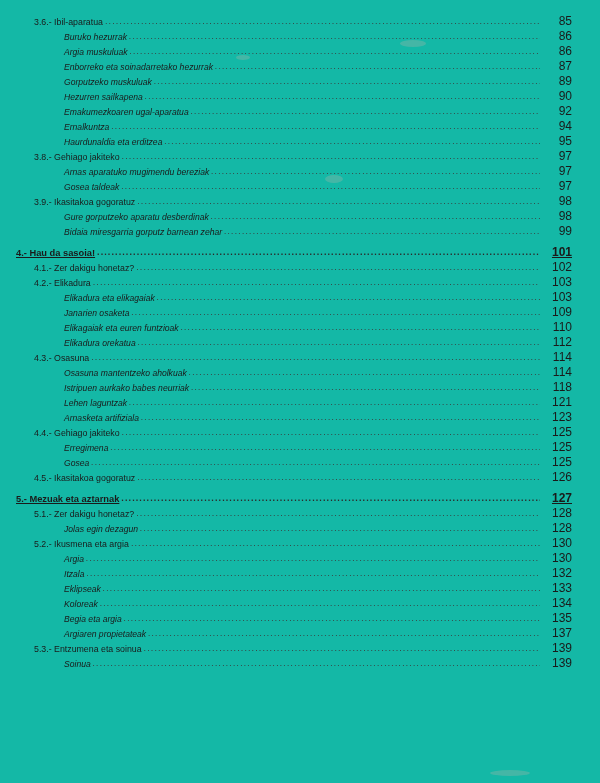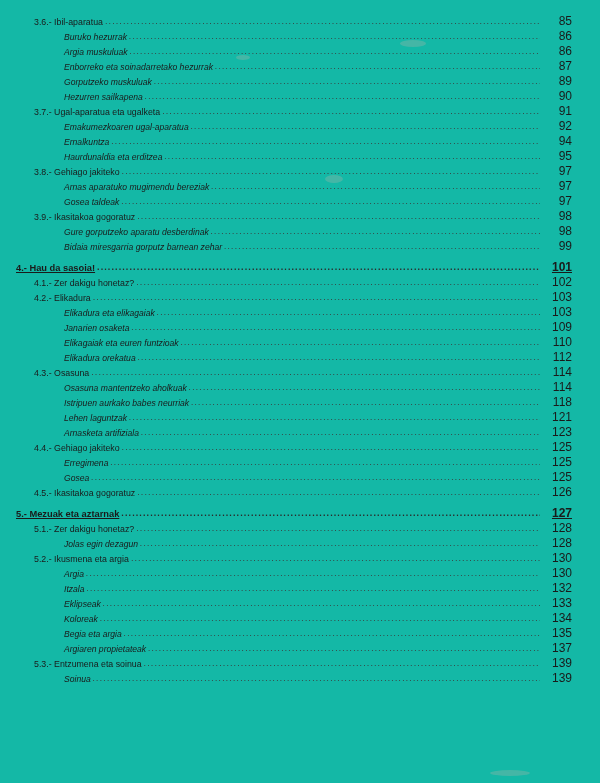--- a/index.html
+++ b/index.html
@@ -134,25 +134,20 @@
       <div class="row lvl3">
         <span class="label">Gorputzeko muskuluak</span>
         <span class="dots"></span>
         <span class="page">89</span>
       </div>
       <div class="row lvl3">
         <span class="label">Hezurren sailkapena</span>
         <span class="dots"></span>
         <span class="page">90</span>
       </div>
-      <div class="row lvl2">
-        <span class="label">3.7.- Ugal-aparatua eta ugalketa</span>
-        <span class="dots"></span>
-        <span class="page">91</span>
-      </div>
       <div class="row lvl3">
         <span class="label">Emakumezkoaren ugal-aparatua</span>
         <span class="dots"></span>
         <span class="page">92</span>
       </div>
       <div class="row lvl3">
         <span class="label">Ernalkuntza</span>
         <span class="dots"></span>
         <span class="page">94</span>
       </div>

